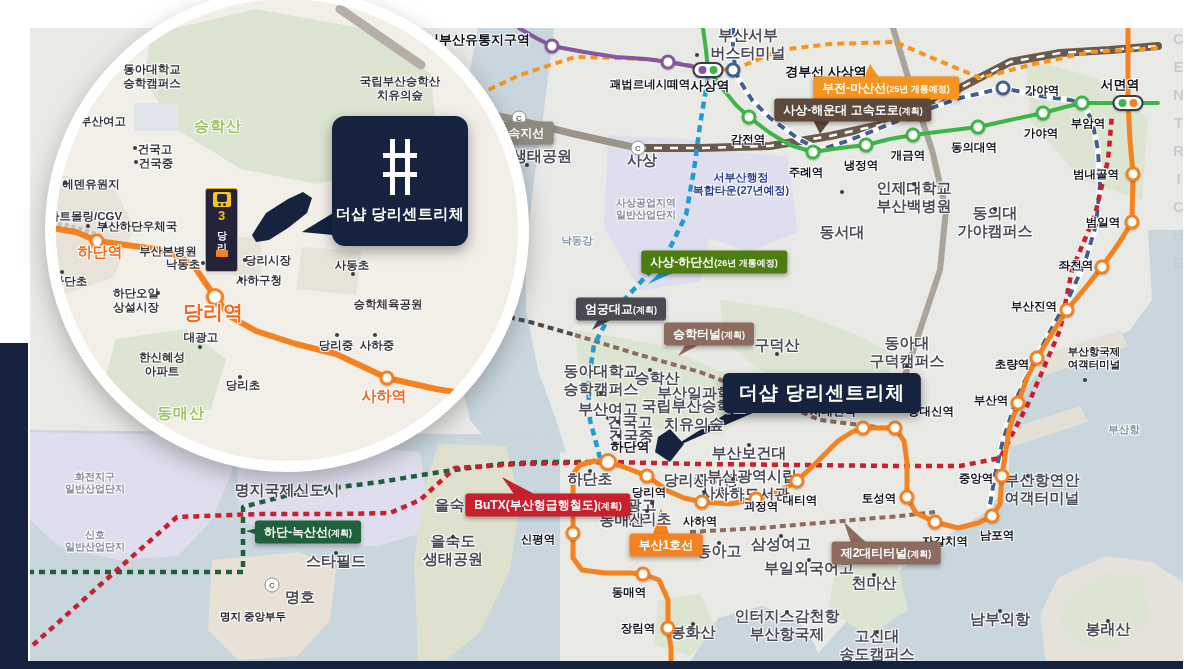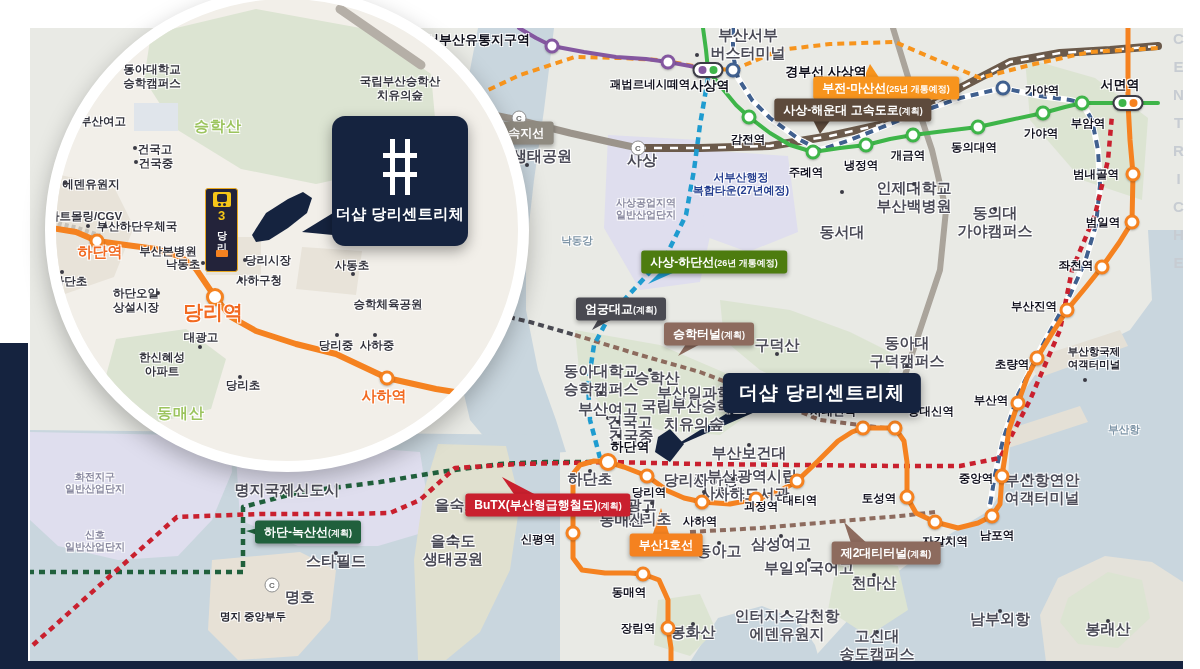--- a/index.html
+++ b/index.html
@@ -163,21 +163,21 @@
       <div class="lb c-poi" style="left: 751px; top: 516px;">삼성여고</div>
       <div class="dot" style="left: 751px; top: 508px;"></div>
       <div class="lb c-poi" style="left: 779px; top: 540px;">부일외국어고</div>
       <div class="dot" style="left: 779px; top: 532px;"></div>
       <div class="lb c-poi" style="left: 844px; top: 555px;">천마산</div>
       <div class="dot" style="left: 844px; top: 547px;"></div>
       <div class="lb c-poi" style="left: 847px; top: 617px;">고신대
 송도캠퍼스</div>
       <div class="dot" style="left: 847px; top: 604px;"></div>
       <div class="lb c-poi" style="left: 757px; top: 597px;">인터지스감천항
-에덴유원지</div>
+부산항국제</div>
       <div class="dot" style="left: 757px; top: 584px;"></div>
       <div class="lb c-poi" style="left: 663px; top: 604px;">봉화산</div>
       <div class="dot" style="left: 663px; top: 596px;"></div>
       <div class="lb c-poi" style="left: 970px; top: 591px;">남부외항</div>
       <div class="dot" style="left: 970px; top: 583px;"></div>
       <div class="lb c-poi" style="left: 1078px; top: 601px;">봉래산</div>
       <div class="dot" style="left: 1078px; top: 593px;"></div>
       <div class="lb c-poib" style="left: 1064px; top: 330px;">부산항국제
 여객터미널</div>
       <div class="dot" style="left: 1055px; top: 352px;"></div>

